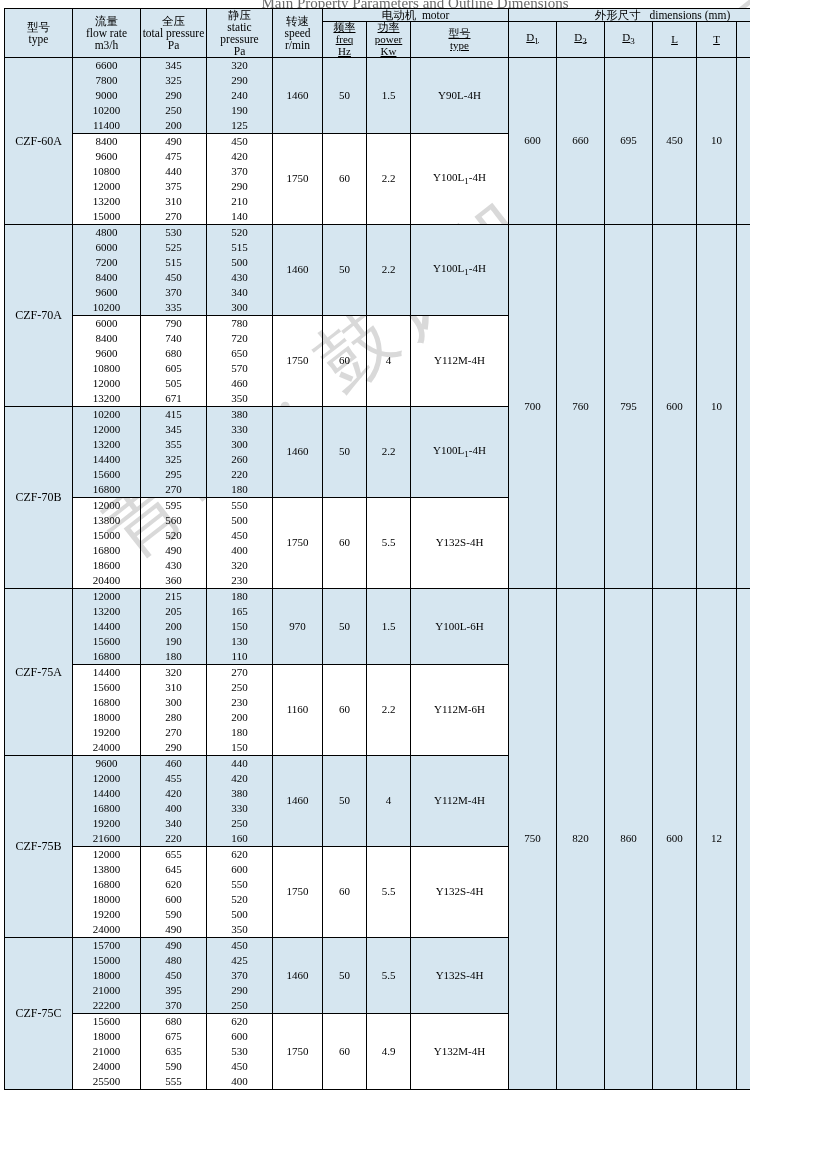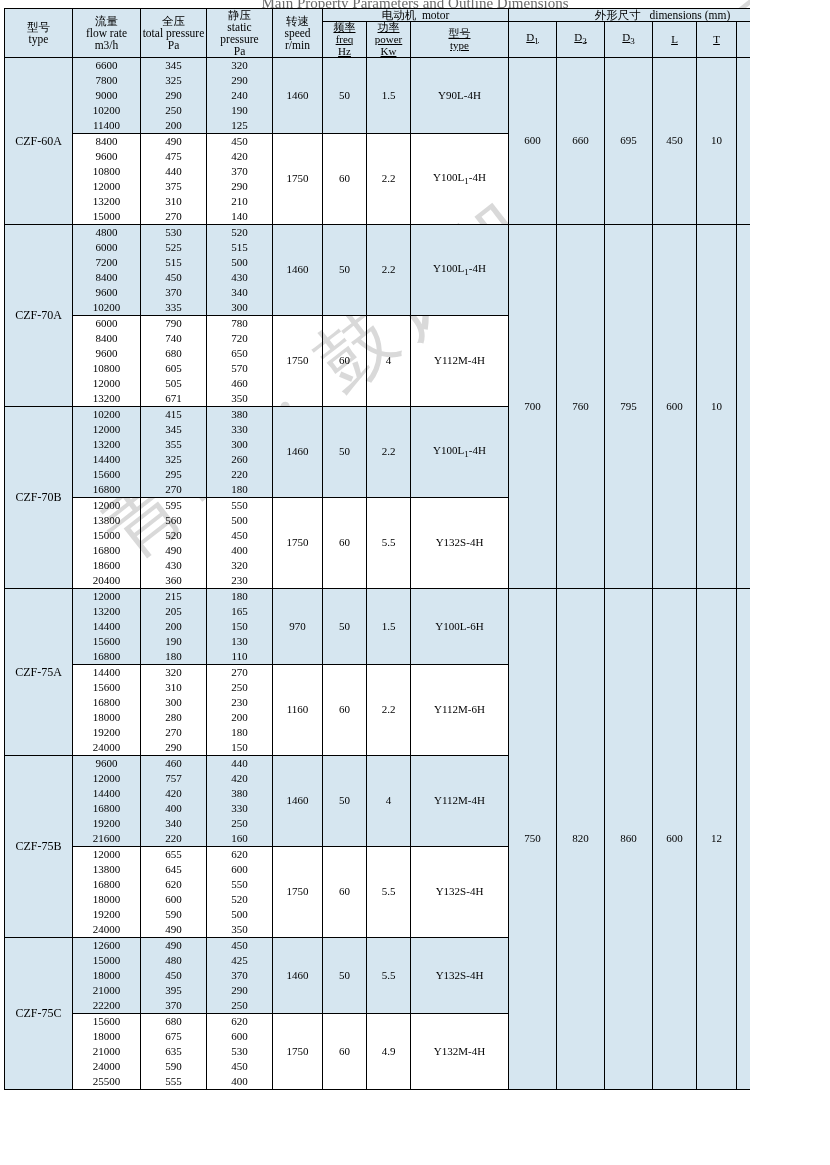--- a/index.html
+++ b/index.html
@@ -463,21 +463,21 @@
           <td class="nums shade">
             <div>9600</div>
             <div>12000</div>
             <div>14400</div>
             <div>16800</div>
             <div>19200</div>
             <div>21600</div>
           </td>
           <td class="nums shade">
             <div>460</div>
-            <div>757</div>
+            <div>455</div>
             <div>420</div>
             <div>400</div>
             <div>340</div>
             <div>220</div>
           </td>
           <td class="nums shade">
             <div>440</div>
             <div>420</div>
             <div>380</div>
             <div>330</div>
@@ -516,21 +516,21 @@
             <div>350</div>
           </td>
           <td>1750</td>
           <td>60</td>
           <td>5.5</td>
           <td>Y132S-4H</td>
         </tr>
         <tr>
           <td class="type-cell shade" rowspan="2">CZF-75C</td>
           <td class="nums shade">
-            <div>12600</div>
+            <div>15700</div>
             <div>15000</div>
             <div>18000</div>
             <div>21000</div>
             <div>22200</div>
           </td>
           <td class="nums shade">
             <div>490</div>
             <div>480</div>
             <div>450</div>
             <div>395</div>

